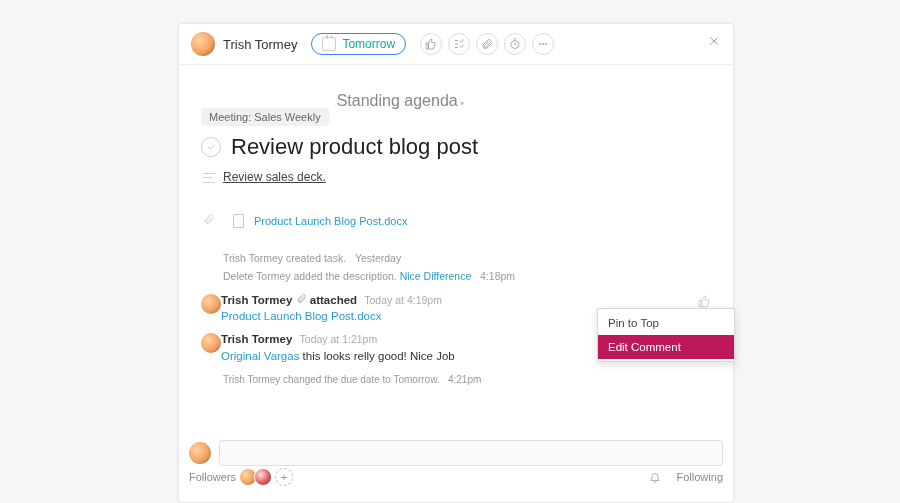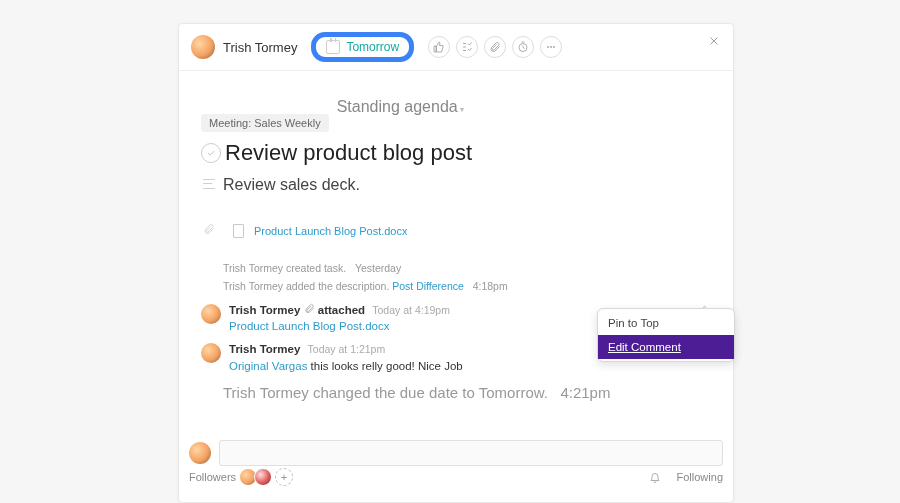--- a/index.html
+++ b/index.html
@@ -37,21 +37,21 @@
     flex: none;
   }
   .avatar.alt {
     background: radial-gradient(circle at 35% 35%, #ffe1e1, #e05d5d 55%, #7a1f1f);
   }
   .assignee-name {
     font-size: 13px; margin-left: 8px; color: #333;
   }
   .due-pill {
     display: flex; align-items: center;
-    border: 5px solid #3b82f6; border-radius: 14px;
+    border: 1px solid #3b82f6; border-radius: 14px;
     padding: 3px 10px; margin-left: 14px;
     font-size: 12px; color: #14aaa0;
     gap: 6px;
   }
   .cal-icon {
     width: 14px; height: 14px; border: 1.3px solid #cfcfcf; border-radius: 2px;
     position: relative;
   }
   .cal-icon:before, .cal-icon:after {
     content:''; position:absolute; top:-3px; width:1.3px; height:4px; background:#cfcfcf;
@@ -78,95 +78,95 @@
   .tags-row { display:flex; gap:8px; align-items:center; margin-bottom:8px; }
   .tag-chip {
     background:#f1f1f1; color:#666; font-size:11px;
     padding:3px 8px; border-radius:3px;margin-top:33px;
   }
   .proj-drop {
     font-size:16px; color:#888; cursor:pointer;
   }
   .proj-drop:after { content:' \25BE'; font-size:8px; color:#bbb; }
   .title-row {
-    display:flex; align-items:center; gap:4px; margin-bottom:10px;
+    display:flex; align-items:center; gap:10px; margin-bottom:10px;
   }
   .check-circ {
     width:20px; height:20px; border:1.5px solid #ccc; border-radius:50%;
     display:flex; align-items:center; justify-content:center; cursor:pointer;
   }
   .check-circ svg { width:10px;height:10px; stroke:#bbb; fill:none; stroke-width:2.2; }
   .task-title {
     font-size:22px; font-weight:500; color:#222;
   }
   .desc-row {
     display:flex; gap:8px; margin-left:2px; margin-bottom:28px; align-items:flex-start;
   }
   .desc-icon {
     width:12px; height:10px; margin-top:3px;
     border-top:1.4px solid #d0d0d0;
     border-bottom:1.4px solid #d0d0d0;
     position:relative;
   }
   .desc-icon:before { content:''; position:absolute; top:3px; left:0; right:3px; height:1.4px; background:#d0d0d0; }
-  .desc-text { font-size:16px; color:#444; }
+  .desc-text { font-size:12px; color:#444;text-decoration:underline; }
   .attach-row {
     display:flex; gap:10px; align-items:center; margin-left:2px; margin-bottom:20px;
   }
   .clip-icon {
     color:#c8c8c8;
   }
   .clip-icon svg { width:12px;height:14px; stroke:#c8c8c8; fill:none; stroke-width:1.4; }
   .doc-icon {
     width:11px; height:14px; border:1px solid #c8c8c8; border-radius:1px;
     position:relative; margin-left:8px;
   }
   .doc-link { font-size:11px; color:#2e9cca; cursor:pointer; }
   
   .log {
     font-size:10.5px; color:#999; margin-left:22px; line-height:1.7; 
   }
   .log-line .linkish { color:#2e9cca; cursor:pointer; }
   
   .comment {
-    display:flex; gap:8px; margin-left:0; margin-top:6px; margin-bottom:2px;
+    display:flex; gap:0; margin-left:0; margin-top:6px; margin-bottom:2px;
     position:relative;
   }
   .comment .avatar.sm { width:20px; height:20px; margin-top:2px; }
   .comment-main { flex:1; font-size:11.5px; line-height:1.45; }
   .cm-author { font-weight:600; font-size:11.5px; }
   .cm-ts { color:#aaa; font-size:10.5px; margin-left:4px; }
   .cm-link { color:#2e9cca; cursor:pointer; }
   .cm-actions {
     position:absolute; right:0; top:2px; display:flex; gap:6px; align-items:center;
   }
   .cm-actions svg { width:13px; height:13px; stroke:#c4c4c4; fill:none; stroke-width:1.6; cursor:pointer; }
   .chev { color:#2e9cca; }
   .chev svg { stroke:#2e9cca; }
   .log2 {
-    font-size:15px; color:#999; margin-left:22px; margin-top:10px;
+    font-size:10px; color:#999; margin-left:22px; margin-top:10px;
   }
   
   .menu {
     position:absolute;
     right:-2px; top:284px;
     width:138px;
     background:#fff;
     border:1px solid #d8d8d8;
-    border-radius:6px;
+    border-radius:1px;
     box-shadow:0 3px 10px rgba(0,0,0,0.12);
     font-size:11.5px;
     z-index:5;
     padding:2px 0;
   }
   .menu-item {
     padding:6px 10px; color:#444; cursor:pointer;
   }
   .menu-item.active {
-    background:#4c1d95; color:#fff;text-decoration:underline;
+    background:#be185d; color:#fff;
   }
   
   .compose {
     position:absolute; left:10px; right:10px; bottom:36px;
     display:flex; gap:8px; align-items:center;
   }
   .compose .avatar { width:22px; height:22px; }
   .compose-input {
     flex:1; height:26px; border:1px solid #e0e0e0; border-radius:3px;
     background:#fafafa;
@@ -263,22 +263,22 @@
       </span>
       <span class="doc-icon"></span>
       <span class="doc-link">Product Launch Blog Post.docx</span>
     </div>
 
     <div class="log">
       <div class="log-line">
         <span>Trish Tormey created task.</span>&nbsp;&nbsp;&nbsp;<span>Yesterday</span>
       </div>
       <div class="log-line">
-        <span>Trish Tormey added the description.</span>
-        <span class="linkish">Post Difference</span>&nbsp;&nbsp;&nbsp;<span>4:18pm</span>
+        <span>Delete Tormey added the description.</span>
+        <span class="linkish">Nice Difference</span>&nbsp;&nbsp;&nbsp;<span>4:18pm</span>
       </div>
     </div>
 
     <div class="comment">
       <span class="avatar sm"></span>
       <div class="comment-main">
         <span class="cm-author">Trish Tormey</span>
         <span class="small-clip"><svg viewBox="0 0 24 24">
               <path d="M21 11l-9 9a5 5 0 01-7-7l9-9a3.5 3.5 0 015 5l-9 9a2 2 0 01-3-3l8-8"></path>
             </svg></span>

